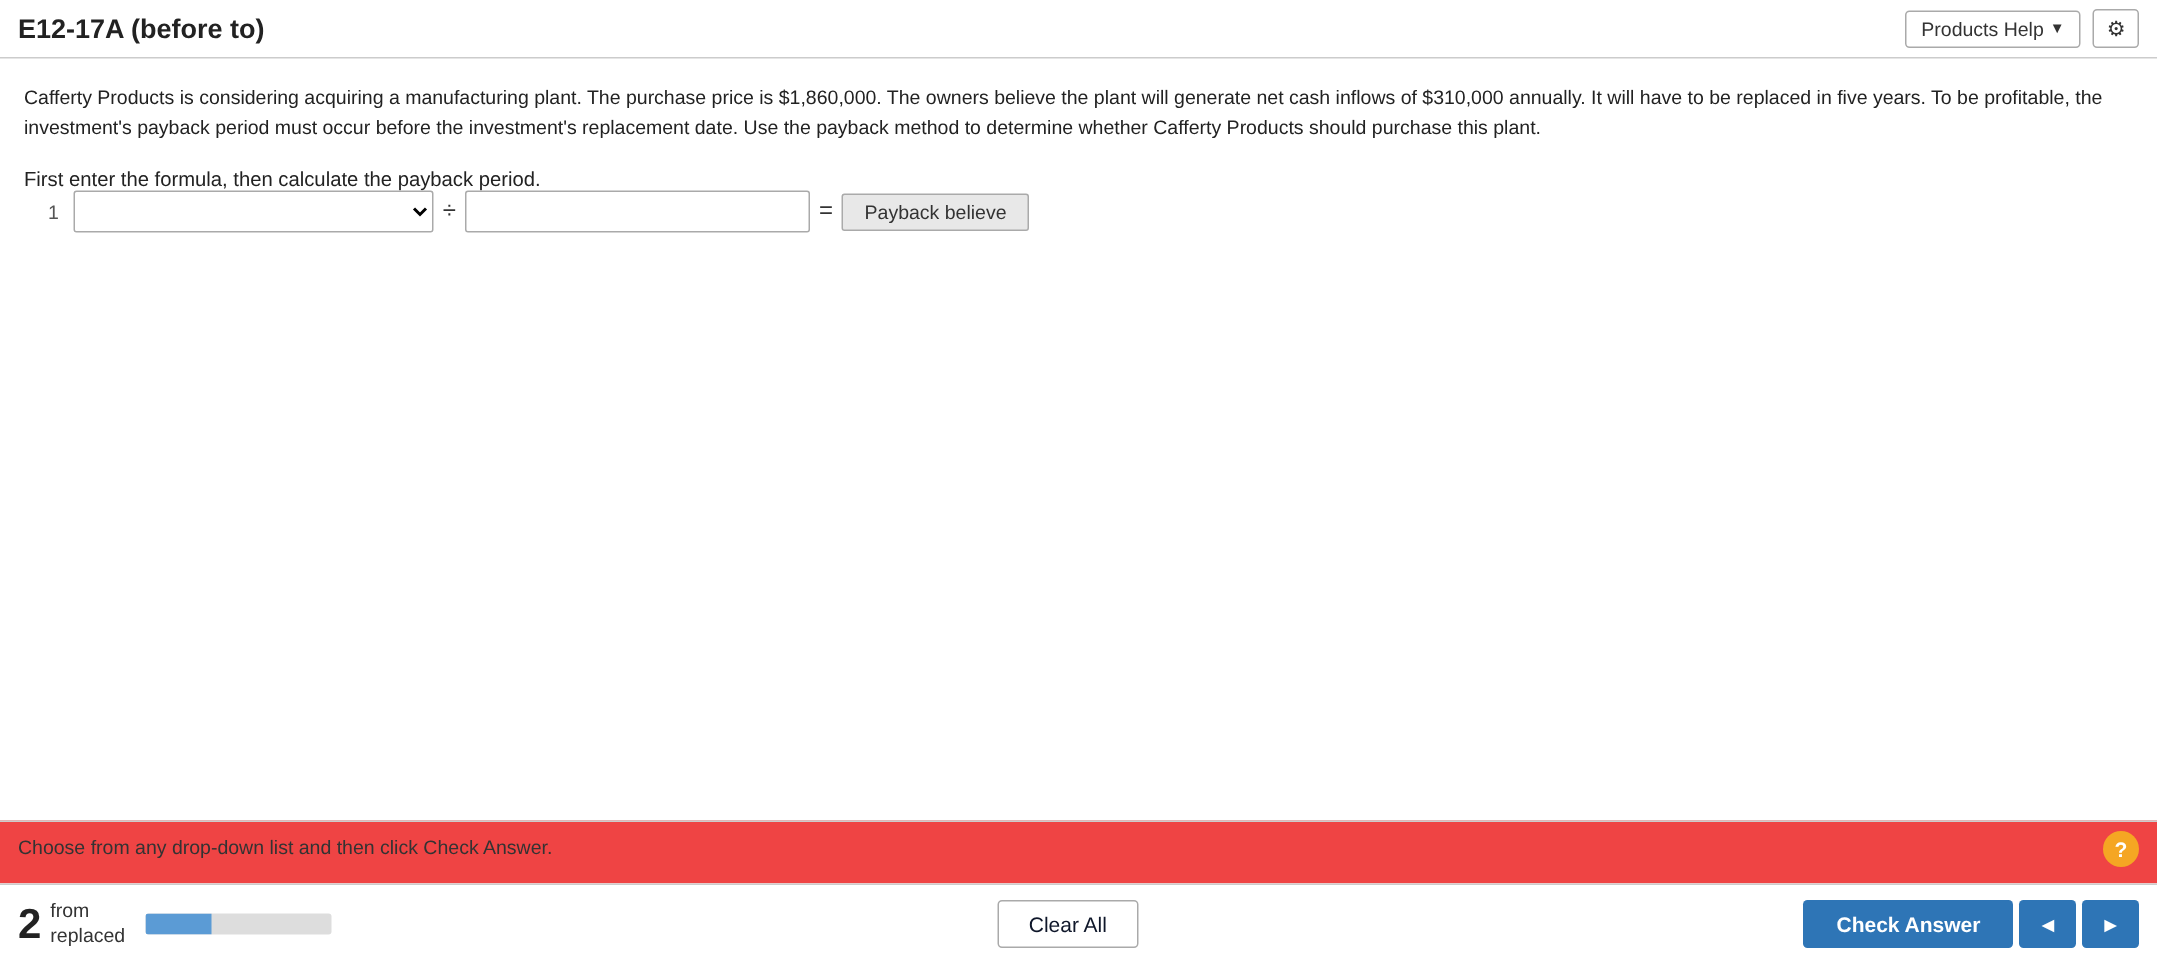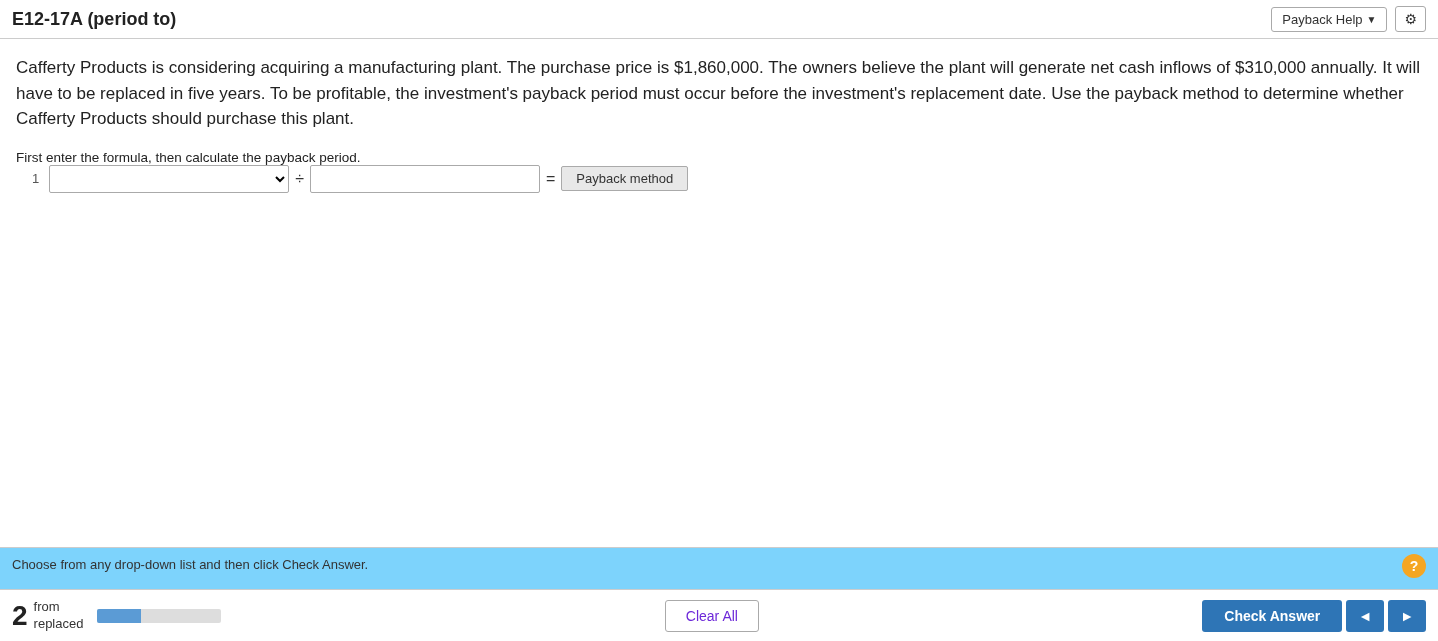--- a/index.html
+++ b/index.html
@@ -60,21 +60,21 @@
       color: #333;
     }
 
     
     .main-content {
       flex: 1;
       padding: 16px 16px 10px 16px;
       overflow: auto;
     }
     .problem-text {
-      font-size: 17px;
+      font-size: 13px;
       line-height: 1.5;
       margin-bottom: 18px;
       color: #222;
     }
     .instruction-text {
       font-size: 13.5px;
       color: #222;
     }
 
     
@@ -121,21 +121,21 @@
       border-radius: 2px;
       padding: 4px 14px;
       font-size: 13px;
       color: #333;
     }
 
     
     .bottom-bar {
       border-top: 1px solid #ccc;
       padding: 8px 12px;
-      background: #7dd3fc;
+      background: #ef4444;
       min-height: 42px;
     }
     .bottom-instruction {
       font-size: 13px;
       color: #333;
     }
     .help-circle {
       float: right;
       width: 24px;
       height: 24px;
@@ -196,21 +196,21 @@
       align-items: center;
       gap: 0;
     }
     .clear-all-btn {
       background: #fff;
       border: 1px solid #aaa;
       border-radius: 3px;
       padding: 7px 20px;
       font-size: 14px;
       cursor: pointer;
-      color: #6d28d9;
+      color: #0f172a;
     }
 
     .footer-right {
       display: flex;
       gap: 4px;
     }
     .check-answer-btn {
       background: #2e75b6;
       color: #fff;
       border: none;
@@ -227,45 +227,45 @@
       border-radius: 3px;
       padding: 8px 12px;
       font-size: 14px;
       cursor: pointer;
     }
   </style>
 </head>
 <body>
 
 <div class="header">
-  <span class="header-title">E12-17A (period to)</span>
+  <span class="header-title">E12-17A (before to)</span>
   <div class="header-right">
     <button class="question-help-btn">
-      <span>Payback Help</span>
+      <span>Products Help</span>
       <span class="arrow-icon">▼</span>
     </button>
     <button class="gear-btn">
       <span>⚙</span>
     </button>
   </div>
 </div>
 
 <div class="main-content">
   <p class="problem-text">Cafferty Products is considering acquiring a manufacturing plant. The purchase price is $1,860,000. The owners believe the plant will generate net cash inflows of $310,000 annually. It will have to be replaced in five years. To be profitable, the investment's payback period must occur before the investment's replacement date. Use the payback method to determine whether Cafferty Products should purchase this plant.</p>
   <p class="instruction-text">First enter the formula, then calculate the payback period.</p>
 
   <div class="formula-row">
     <span class="step-number">1</span>
     <select class="formula-select">
       <option value=""></option>
     </select>
     <span class="formula-divider">÷</span>
     <input class="formula-input" type="text" style="">
     <span class="equals-sign">=</span>
-    <span class="payback-period-label">Payback method</span>
+    <span class="payback-period-label">Payback believe</span>
   </div>
 </div>
 
 <div class="bottom-bar">
   <span class="bottom-instruction">Choose from any drop-down list and then click Check Answer.</span>
   <div class="help-circle">
     <span>?</span>
   </div>
 </div>
 

